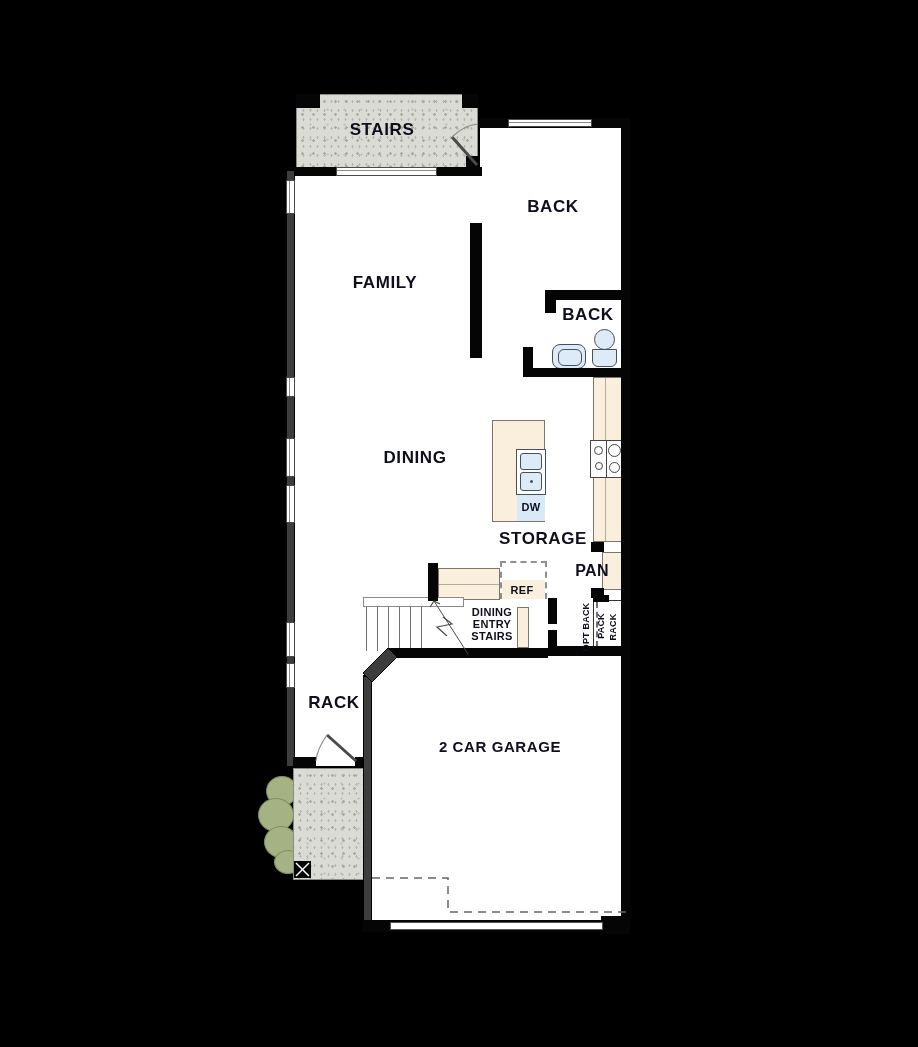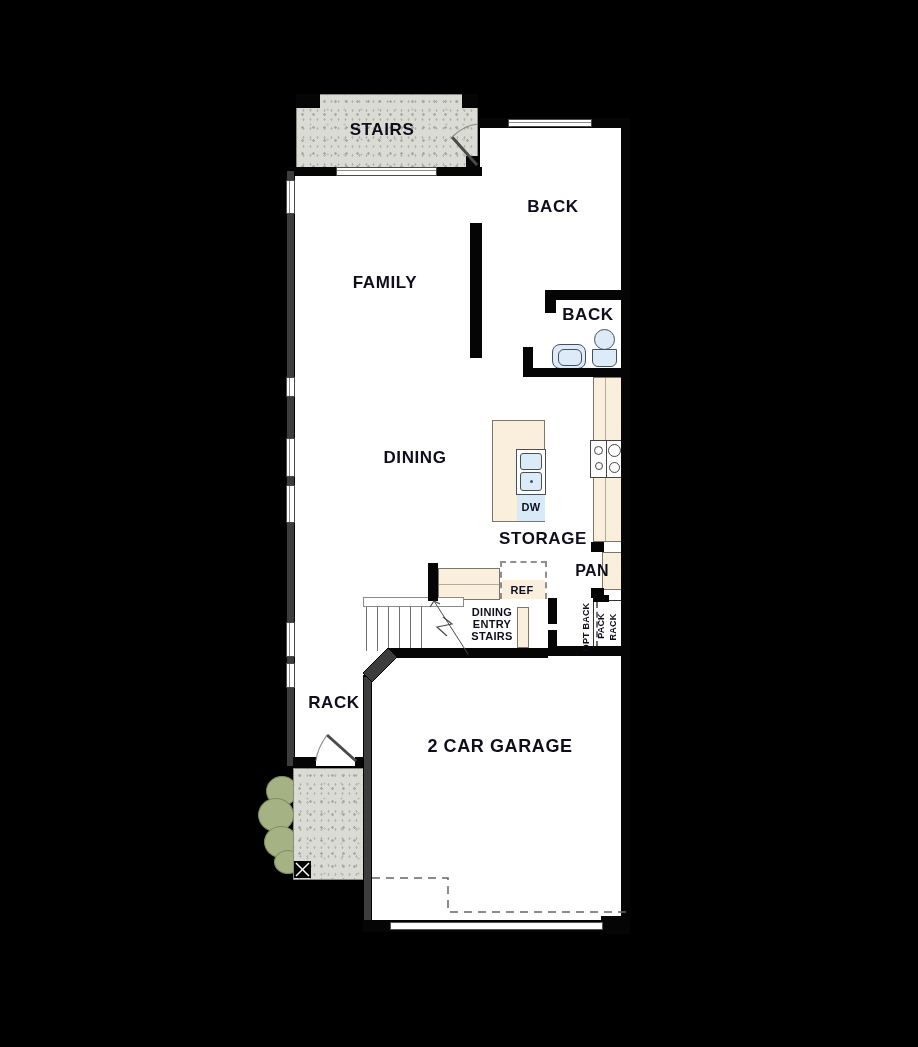--- a/index.html
+++ b/index.html
@@ -151,21 +151,21 @@
     <polyline points="372,878 448,878 448,912 626,912" stroke="#666" stroke-width="1.5" stroke-dasharray="8,6" fill="none"></polyline>
   </svg>
 
   <div class="lbl z8" style="left:382px;top:130px;">STAIRS</div>
   <div class="lbl z8" style="left:553px;top:207px;">BACK</div>
   <div class="lbl z8" style="left:385px;top:283px;">FAMILY</div>
   <div class="lbl z8" style="left:588px;top:315px;">BACK</div>
   <div class="lbl z8" style="left:379px;top:458px;margin-left:36px;">DINING</div>
   <div class="lbl z8" style="left:543px;top:539px;">STORAGE</div>
   <div class="lbl z8" style="left:334px;top:703px;">RACK</div>
-  <div class="lbl z8" style="left:500px;top:746px;font-size:18px;">2 CAR GARAGE</div>
+  <div class="lbl z8" style="left:500px;top:746px;font-size:15px;">2 CAR GARAGE</div>
   <div class="lbl-sm z8" style="left:531px;top:507px;font-size:11px;">DW</div>
   <div class="lbl-sm z8" style="left:522px;top:573px;margin-top:17px;">REF</div>
   <div class="lbl-sm z8" style="left:592px;top:571px;font-size:16px;">PAN</div>
   <div class="lbl-sm z8" style="left:492px;top:612px;">DINING</div>
   <div class="lbl-sm z8" style="left:492px;top:624px;">ENTRY</div>
   <div class="lbl-sm z8" style="left:492px;top:636px;">STAIRS</div>
   <div class="lbl-rot z8" style="left:586px;top:627px;">OPT BACK</div>
   <div class="lbl-rot z8" style="left:601px;top:626px;">PACK</div>
   <div class="lbl-rot z8" style="left:613px;top:627px;">RACK</div>
 

